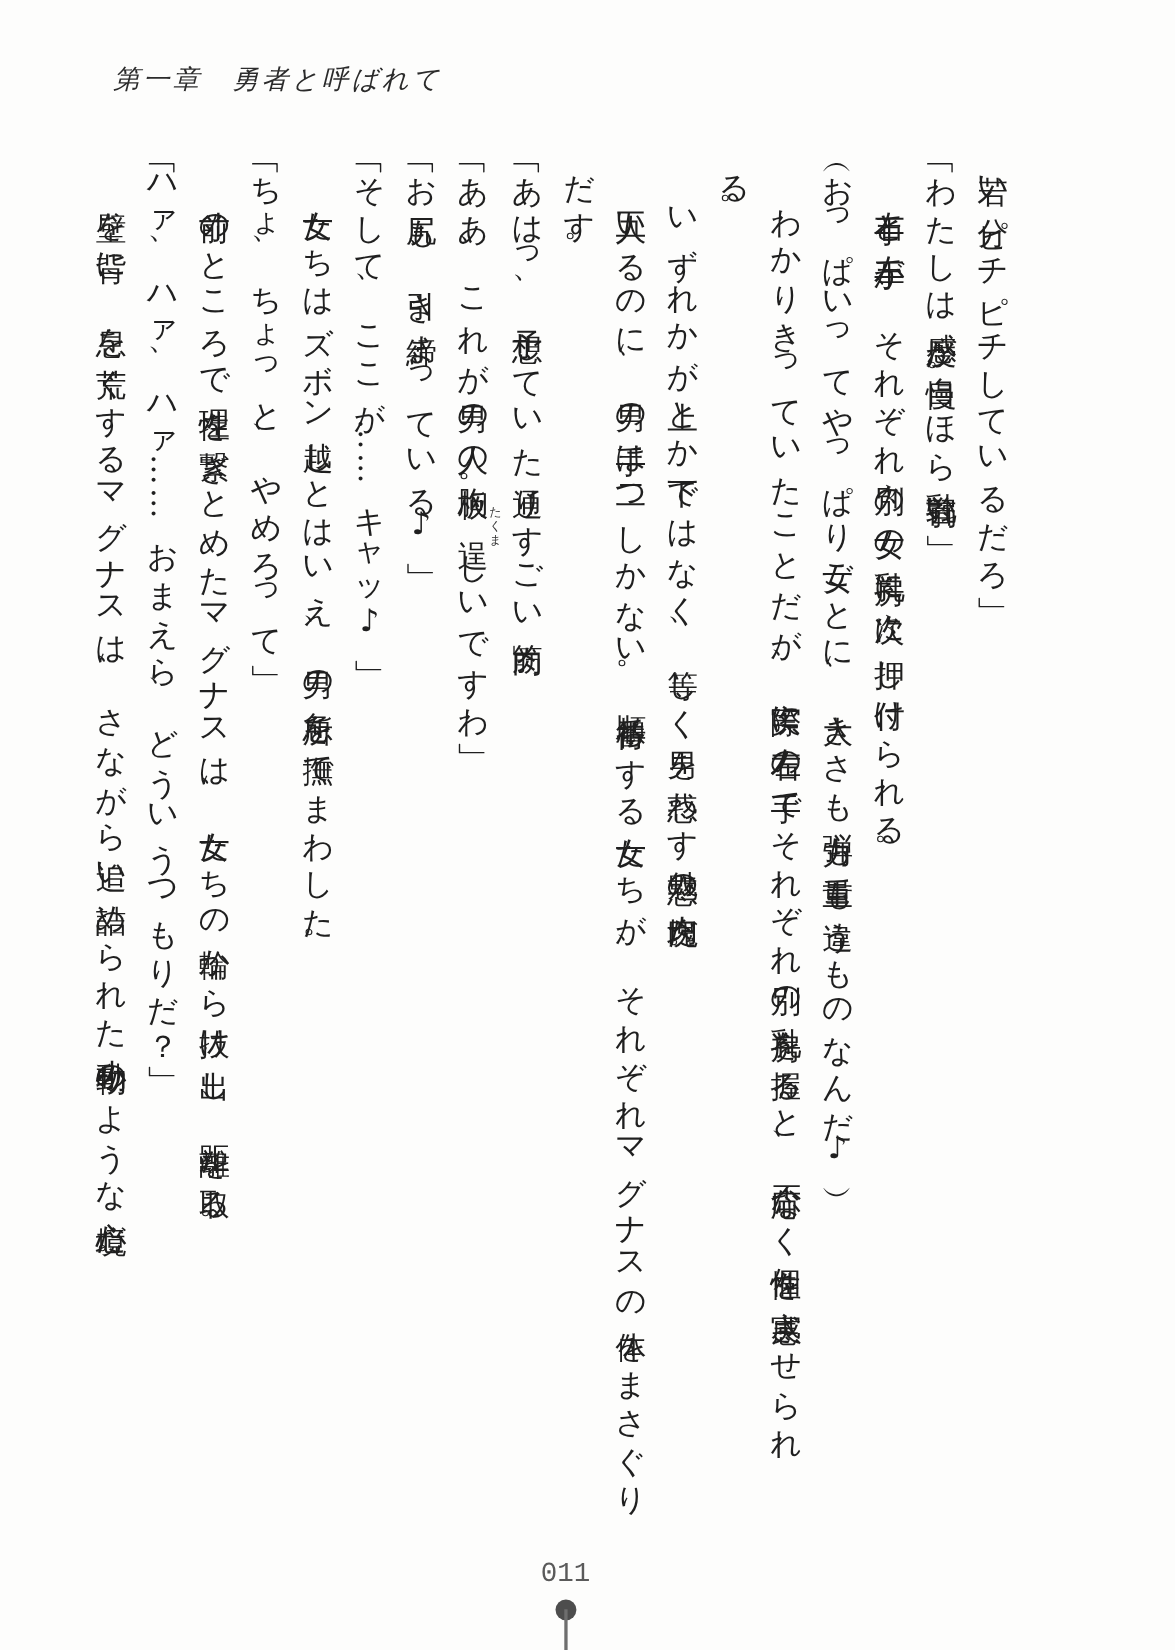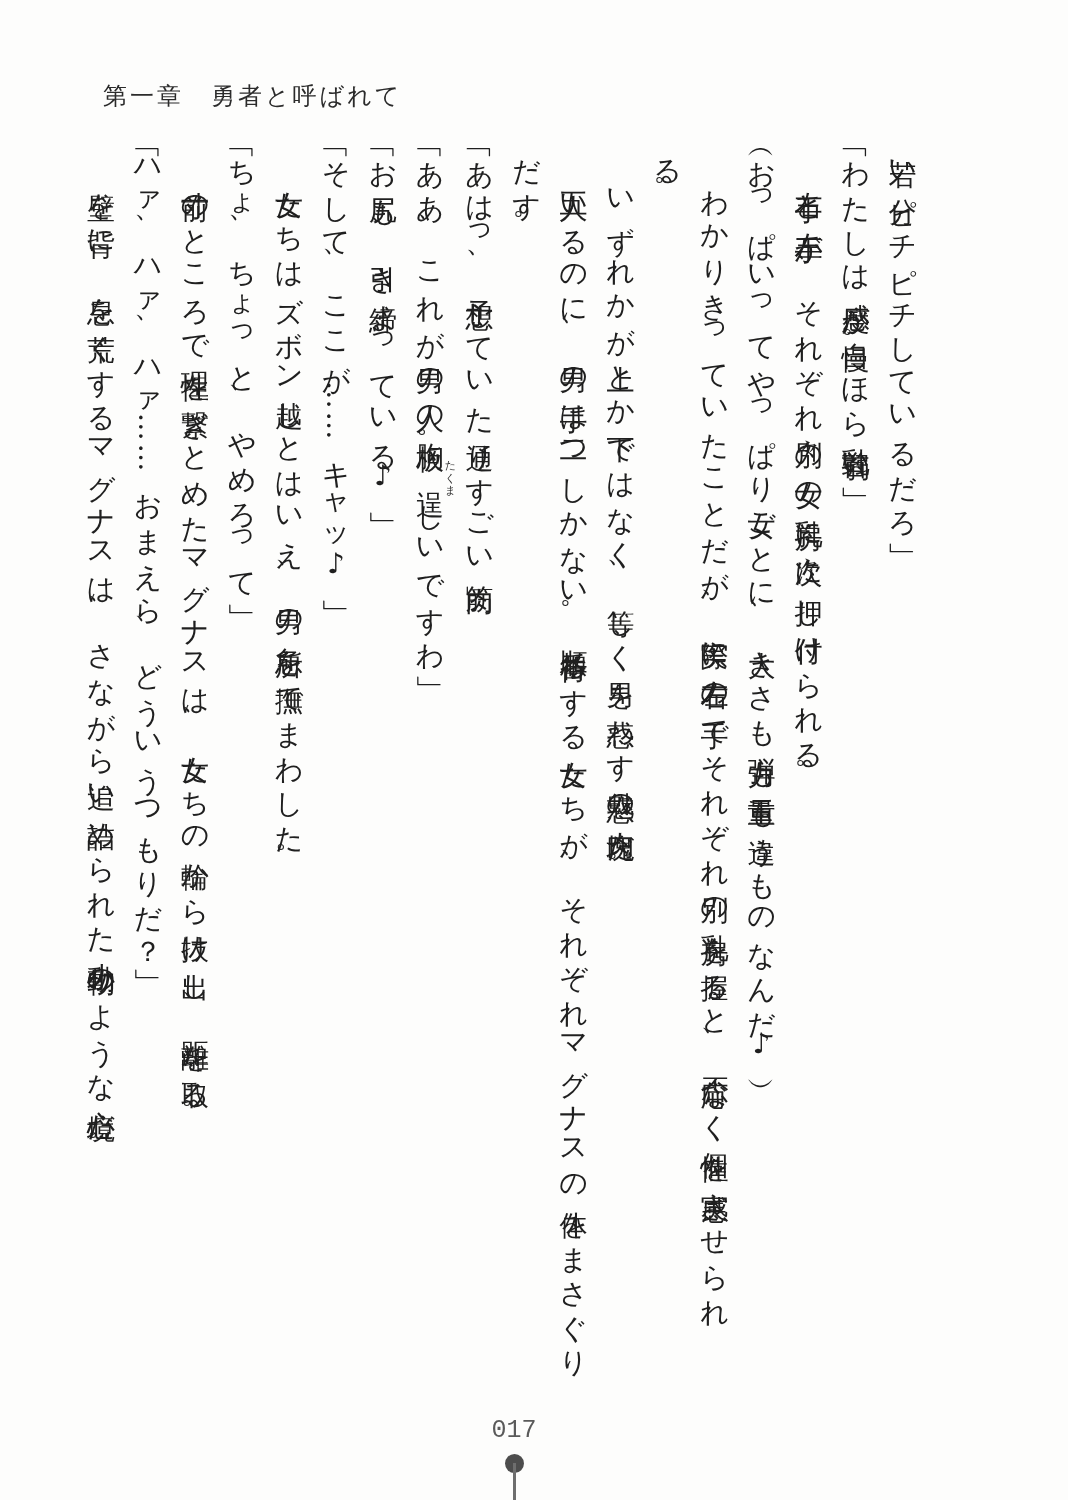--- a/index.html
+++ b/index.html
@@ -12,25 +12,26 @@
     position: relative;
     background: #fdfdfc;
     color: #232323;
     font-family: "DejaVu Serif", serif;
     overflow: hidden;
   }
   
   .running-head {
     position: absolute;
     left: 103px;
-    top: 80px;
+    top: 56px;
     font-size: 24px;
     letter-spacing: 3px;
     color: #2b2b2b;
     white-space: pre;
+    font-style: italic;
   }
   
   .text-block {
     position: absolute;
     top: 139px;
     right: 142px;
     width: 848px;
     height: 1234px;
     writing-mode: vertical-rl;
     -webkit-writing-mode: vertical-rl;
@@ -101,17 +102,17 @@
     <p class="">「ああ、これが男の人の胸板。<ruby>逞<rt>たくま</rt></ruby>しいですわ」</p>
     <p class="">「お尻も、引き締まっている♪」</p>
     <p class="">「そして、ここが……キャッ♪」</p>
     <p class="indent">女たちはズボン越しとはいえ、男の急所を撫でまわした。</p>
     <p class="">「ちょ、ちょっと、やめろって」</p>
     <p class="indent">寸前のところで理性を繋ぎとめたマグナスは、女たちの輪から抜け出し、距離を取る。</p>
     <p class="">「ハァ、ハァ、ハァ……おまえら、どういうつもりだ？」</p>
     <p class="indent">壁を背に、息を荒くするマグナスは、さながら追い詰められた小動物のような心境だ。</p>
   </main>
 
-<div class="page-number">017</div>
+<div class="page-number">011</div>
 
 <div class="footer-dot"></div>
 
 <div class="footer-line"></div>
 
 </body></html>

